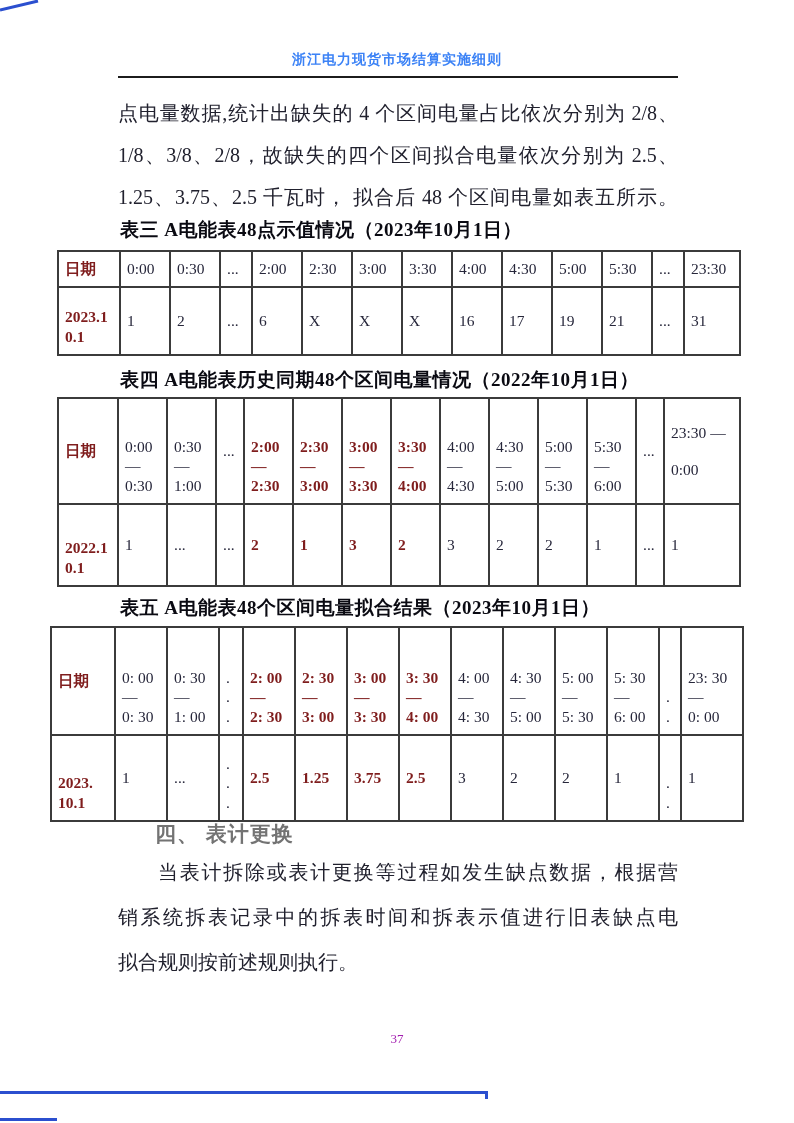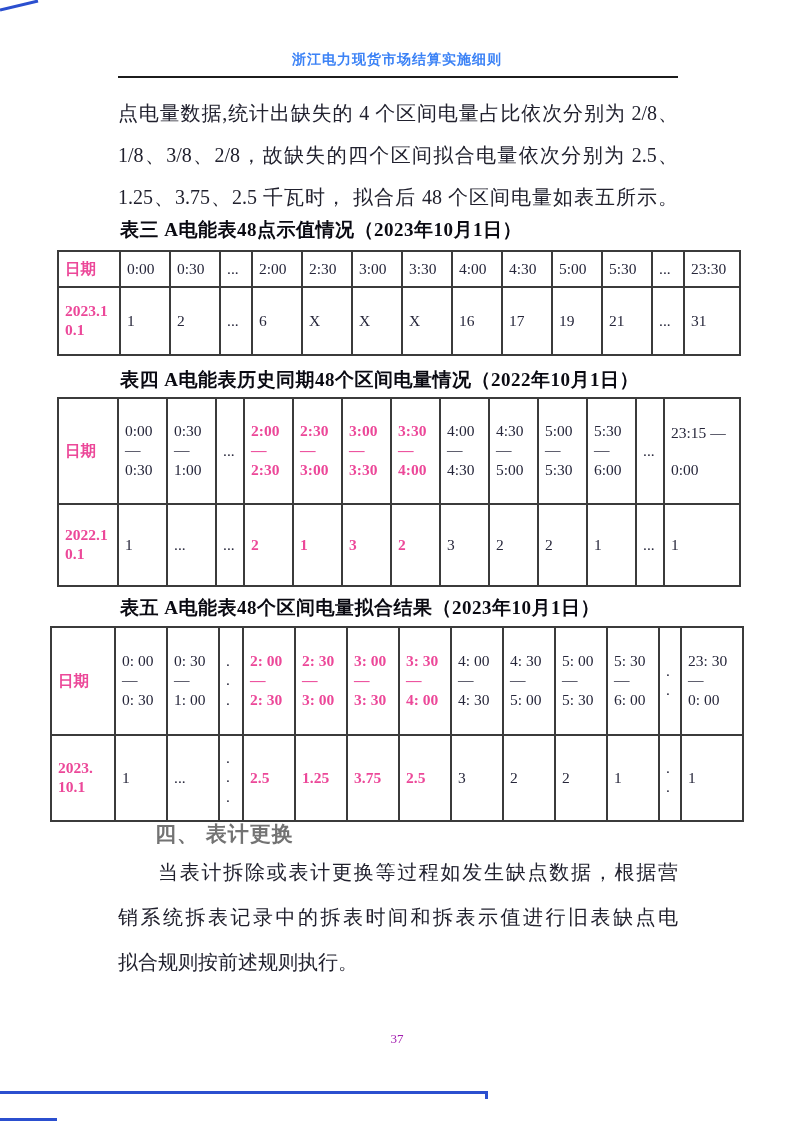--- a/index.html
+++ b/index.html
@@ -46,23 +46,23 @@
   .cell{
     box-sizing:border-box;
     border-right:2px solid #3b3b3b;
     border-bottom:2px solid #3b3b3b;
     padding:3px 6px;
     display:flex;flex-direction:column;justify-content:center;
     font-size:15.5px;color:#26263a;
     overflow:hidden;
   }
   .cell .ln{line-height:1.25;}
-  .cell.multi{justify-content:center;padding-top:6px;padding-bottom:8px;}
+  .cell.multi{justify-content:flex-end;padding-top:6px;padding-bottom:8px;}
   .cell.ctr{justify-content:center;gap:18px;}
-  .cell.b{font-weight:bold;color:#ec4899;}
+  .cell.b{font-weight:bold;color:#7f1d1d;}
   .cell:nth-child(14n){border-right:0;}
   .cell:nth-child(n+15){border-bottom:0;}
   #t3-grid{top:250px;left:57px;
     grid-template-columns:62px 50px 50px 32px 50px 50px 50px 50px 50px 50px 50px 50px 32px 54px;
     grid-template-rows:36px 66px;}
   #t4-grid{top:397px;left:57px;
     grid-template-columns:60px 49px 49px 28px 49px 49px 49px 49px 49px 49px 49px 49px 28px 74px;
     grid-template-rows:106px 80px;}
   #t5-grid{top:626px;left:50px;
     grid-template-columns:64px 52px 52px 24px 52px 52px 52px 52px 52px 52px 52px 52px 22px 60px;
@@ -244,21 +244,21 @@
       </div>
       <div class="cell multi">
         <div class="ln">5:30</div>
         <div class="ln">—</div>
         <div class="ln">6:00</div>
       </div>
       <div class="cell">
         <div class="ln">...</div>
       </div>
       <div class="cell ctr">
-        <div class="ln">23:15 —</div>
+        <div class="ln">23:30 —</div>
         <div class="ln">0:00</div>
       </div>
       <div class="cell b multi">
         <div class="ln">2022.1</div>
         <div class="ln">0.1</div>
       </div>
       <div class="cell">
         <div class="ln">1</div>
       </div>
       <div class="cell">

